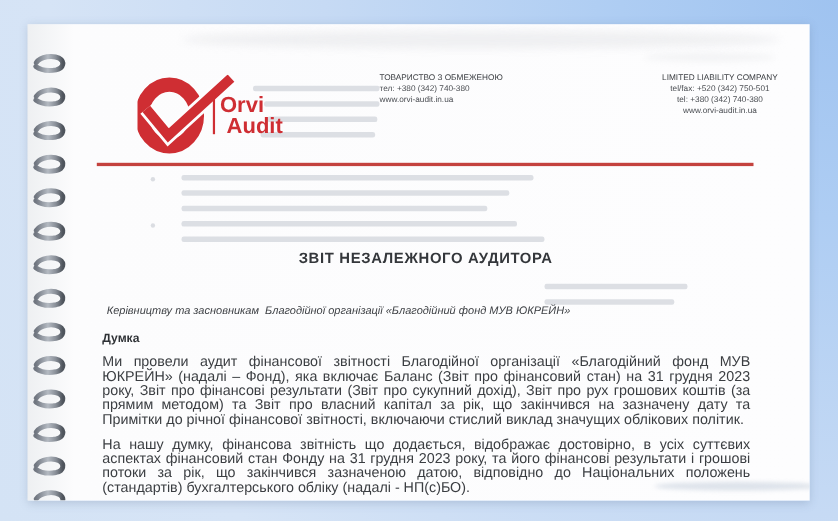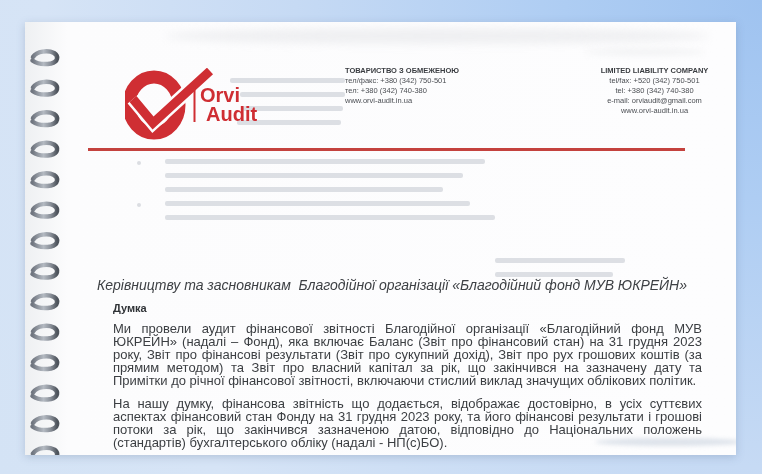--- a/index.html
+++ b/index.html
@@ -26,36 +26,36 @@
   .smudge-bottom{left:570px;top:416px;width:150px;height:8px;background:#c9d2de;opacity:.6;filter:blur(2px);}
   
   .binding{position:absolute;left:2px;top:0;width:34px;height:433px;}
   
   .logo{position:absolute;left:100px;top:46px;width:140px;height:72px;}
   
   .lh-block{position:absolute;top:44px;width:195px;font-size:7.5px;line-height:10px;color:#4b4e53;}
   .lh-ua{left:320px;}
   .lh-en{left:532px;text-align:center;}
   .lh-block .lh-line{display:block;}
-  .lh-block .lh-line.bold{font-weight:bold;color:#3a3d41;}
+  .lh-block .lh-line.bold{font-weight:normal;color:#3a3d41;}
   
   .red-rule{position:absolute;left:63px;top:126px;width:597px;height:2.5px;background:#c4423e;}
   
   .ghost{position:absolute;height:5px;background:#aab1bc;opacity:.38;border-radius:2px;filter:blur(.7px);}
   .ghost-dot{position:absolute;width:4px;height:4px;background:#aab1bc;opacity:.4;border-radius:50%;filter:blur(.5px);}
   
   .report-title{
     position:absolute;left:63px;top:205px;width:598px;text-align:center;
     font-size:13.5px;font-weight:bold;letter-spacing:.6px;color:#34373b;
   }
   .addressee{
     position:absolute;left:72px;top:255px;width:600px;
-    font-size:14px;font-style:italic;color:#3e4145;white-space:pre-wrap;
+    font-size:10px;font-style:italic;color:#3e4145;white-space:pre-wrap;
   }
-  .opinion{position:absolute;left:88px;top:280px;width:589px;color:#3b3e42;}
+  .opinion{position:absolute;left:68px;top:280px;width:589px;color:#3b3e42;}
   .opinion h3{margin:0 0 8px 0;font-size:11px;font-weight:bold;color:#2f3236;}
   .opinion p{margin:0 0 10px 0;font-size:13px;line-height:13px;text-align:justify;}
 </style>
 </head>
 <body>
 
 <div class="screen">
   <div class="page">
 
     <div class="scan-smudge smudge-top"></div>
@@ -108,35 +108,34 @@
       <ellipse cx="29" cy="37" rx="25" ry="28" fill="none" stroke="#cf2e33" stroke-width="13"></ellipse>
       <path d="M8 31 L28 55 L85 3" fill="none" stroke="#fdfdfe" stroke-width="14" stroke-linejoin="miter"></path>
       <path d="M8 31 L28 55 L85 3" fill="none" stroke="#cf2e33" stroke-width="9" stroke-linejoin="miter"></path>
       <rect x="68.5" y="17" width="2" height="37" fill="#cf2e33"></rect>
       <text x="75" y="34" font-family="Liberation Sans, sans-serif" font-size="20" font-weight="bold" fill="#cf2e33">Orvi</text>
       <text x="81" y="53" font-family="Liberation Sans, sans-serif" font-size="20" font-weight="bold" fill="#cf2e33">Audit</text>
     </svg>
 
     <div class="lh-block lh-ua">
       <span class="lh-line bold">ТОВАРИСТВО З ОБМЕЖЕНОЮ</span>
-      <span class="lh-line">тел/факс: +380 (342) 750-501</span>
       <span class="lh-line">тел: +380 (342) 740-380</span>
       <span class="lh-line">www.orvi-audit.in.ua</span>
     </div>
 
     <div class="lh-block lh-en">
       <span class="lh-line bold">LIMITED LIABILITY COMPANY</span>
       <span class="lh-line">tel/fax: +520 (342) 750-501</span>
       <span class="lh-line">tel: +380 (342) 740-380</span>
-      <span class="lh-line">e-mail: orviaudit@gmail.com</span>
       <span class="lh-line">www.orvi-audit.in.ua</span>
     </div>
 
     <div class="red-rule"></div>
 
+    <div class="report-title">ЗВІТ НЕЗАЛЕЖНОГО АУДИТОРА</div>
 
     <div class="addressee">Керівництву та засновникам  Благодійної організації «Благодійний фонд МУВ ЮКРЕЙН»</div>
 
     <div class="opinion">
       <h3>Думка</h3>
       <p>Ми провели аудит фінансової звітності Благодійної організації «Благодійний фонд МУВ ЮКРЕЙН» (надалі – Фонд), яка включає Баланс (Звіт про фінансовий стан) на 31 грудня 2023 року, Звіт про фінансові результати (Звіт про сукупний дохід), Звіт про рух грошових коштів (за прямим методом) та Звіт про власний капітал за рік, що закінчився на зазначену дату та Примітки до річної фінансової звітності, включаючи стислий виклад значущих облікових політик.</p>
       <p>На нашу думку, фінансова звітність що додається, відображає достовірно, в усіх суттєвих аспектах фінансовий стан Фонду на 31 грудня 2023 року, та його фінансові результати і грошові потоки за рік, що закінчився зазначеною датою, відповідно до Національних положень (стандартів) бухгалтерського обліку (надалі - НП(с)БО).</p>
     </div>
 
   </div>

